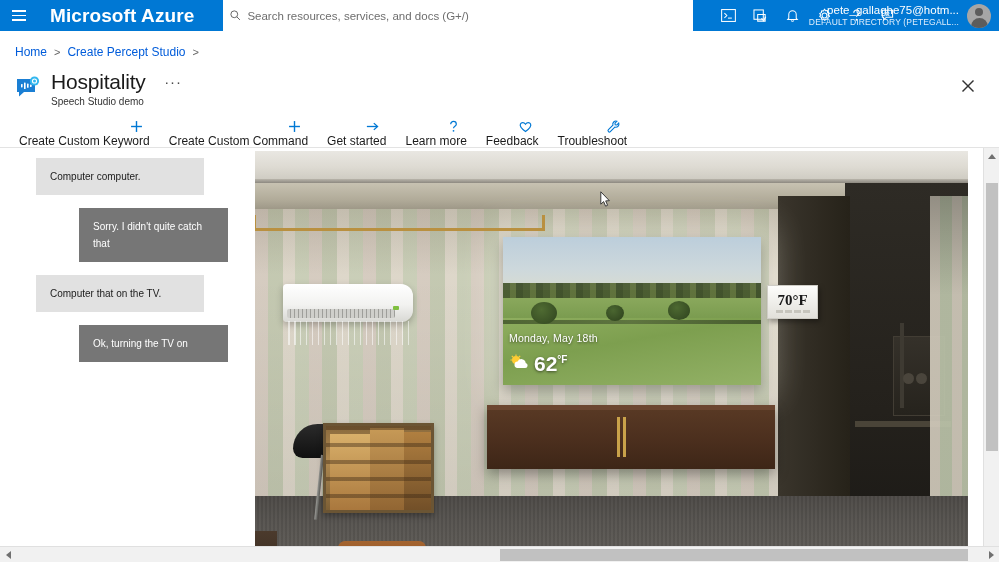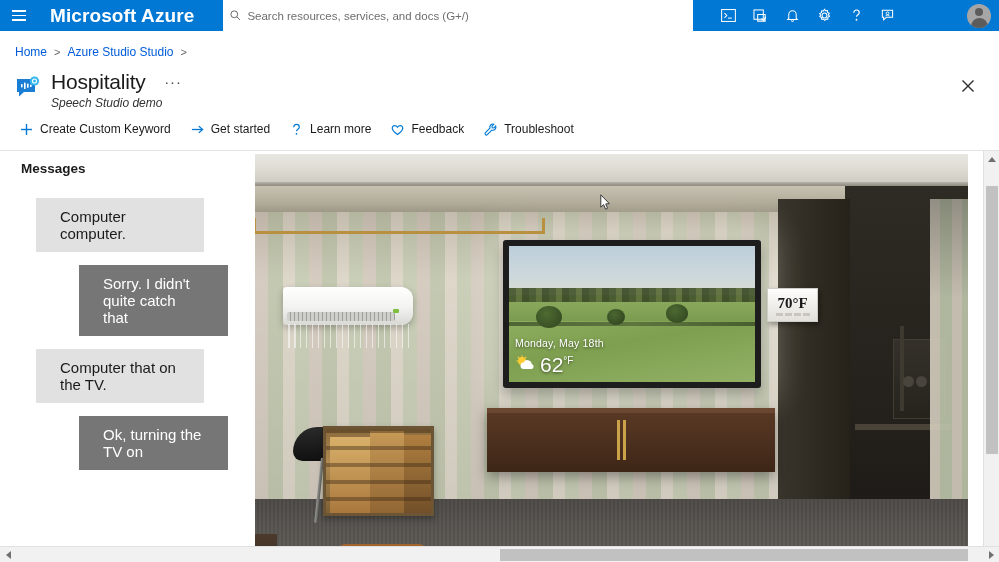--- a/index.html
+++ b/index.html
@@ -92,59 +92,59 @@
   .page-title {
     font-size: 21px; font-weight: normal; color: #1b1b1b;
     line-height: 26px; letter-spacing: -.2px;
     display: inline-block; vertical-align: middle;
   }
   .ellipsis-btn {
     display: inline-block; vertical-align: middle;
     margin-left: 14px; color: #4a4a4a; font-size: 15px;
     letter-spacing: 1px; cursor: pointer; line-height: 26px;
   }
-  .page-sub { font-size: 12px; color: #333; margin-top: 1px; font-style: italic; }
+  .page-sub { font-size: 10px; color: #333; margin-top: 1px; }
   .close-x {
     position: absolute; right: 22px; top: 8px;
     width: 18px; height: 18px; cursor: pointer;
   }
 
   
   .cmdbar {
     display: flex; align-items: center;
     height: 29px; margin-top: 12px;
     padding-left: 19px; gap: 0px;
     border-bottom: 1px solid #e3e3e3;
   }
   .cmd {
-    display: flex; align-items: flex-start;
+    display: flex; align-items: flex-end;
     height: 28px; padding: 0 10px 0 0;
-    margin-right: 9px; cursor: pointer; white-space: nowrap;
+    margin-right: 9px; cursor: pointer; white-space: nowrap; flex-direction: column;
   }
   .cmd .ci { width: 15px; height: 15px; margin-right: 6px; flex: 0 0 auto; }
   .cmd .cl { font-size: 12px; color: #1b1b1b; }
 
   
   .content {
     position: relative;
     width: 999px; height: 417px;
     background: #fff;
   }
   .msg-panel {
     position: absolute; left: 0; top: 0;
     width: 252px; height: 417px;
     padding: 10px 0 0 21px;
   }
   .msg-title {
     font-size: 13.5px; font-weight: bold; color: #1b1b1b;
     margin-bottom: 22px;
   }
   .bubble {
-    font-size: 15px; line-height: 17px;
-    padding: 10px 24px;
+    font-size: 10px; line-height: 17px;
+    padding: 10px 14px;
     margin-bottom: 13px;
     max-width: 175px;
   }
   .bubble.user {
     background: #e1e1e1; color: #1b1b1b;
     margin-left: 15px; width: 168px;
   }
   .bubble.bot {
     background: #767676; color: #ffffff;
     margin-left: 58px; width: 149px;
@@ -260,21 +260,20 @@
   .art-b3 { position:absolute; left:78px; top:6px; width:30px; height:82px; background:linear-gradient(180deg,#b07f40,#6f4d27); }
   .art-win {
     position:absolute; inset:0;
     background: repeating-linear-gradient(180deg, rgba(60,40,20,.42) 0 4px, rgba(255,255,255,0) 4px 17px);
   }
 
   
   .tv {
     position: absolute; left: 248px; top: 86px; width: 258px; height: 148px;
     background: #1d1d1d; border-radius: 3px;
-    padding: 6px;
     box-shadow: 0 0 34px 12px rgba(255,255,240,.32), 0 6px 14px rgba(0,0,0,.4);
   }
   .tv-screen {
     position: relative; width: 100%; height: 100%; overflow: hidden;
     background: linear-gradient(180deg,#b9cbd6 0%, #cfd9dd 22%, #9fb977 34%, #7fa457 58%, #93b060 75%, #a8bc6a 100%);
   }
   .tv-sky { position:absolute; left:0; top:0; width:100%; height:36%;
     background: linear-gradient(180deg,#bccedb 0%, #cdd8dc 60%, #d8dcd2 100%); }
   .tv-treeline {
     position:absolute; left:0; top:31%; width:100%; height:11%;
@@ -294,21 +293,21 @@
   .tv-tree3 { position:absolute; left:64%; top:43%; width:22px; height:19px; border-radius:50%;
     background: radial-gradient(circle at 40% 35%, #4d6931, #2e421e); }
   .tv-overlay {
     position: absolute; left: 6px; bottom: 6px;
     color: #ffffff;
     text-shadow: 0 1px 3px rgba(0,0,0,.55);
   }
   .tv-date { font-size: 10.5px; font-weight: normal; letter-spacing: .2px; }
   .tv-temp-row { display: flex; align-items: center; margin-top: 1px; }
   .wicon { width: 22px; height: 16px; position: relative; margin-right: 3px; }
-  .tv-temp { font-size: 21px; line-height: 22px; font-weight: normal; }
+  .tv-temp { font-size: 21px; line-height: 30px; font-weight: bold; }
   .tv-temp sup { font-size: 10px; vertical-align: super; }
 
   
   .thermo {
     position: absolute; left: 512px; top: 134px; width: 51px; height: 34px;
     background: linear-gradient(180deg,#fdfdfb,#e2e0da);
     border: 1px solid #cfcdc6;
     box-shadow: 2px 3px 5px rgba(0,0,0,.35);
     display: flex; align-items: center; justify-content: center;
     flex-direction: column;
@@ -472,30 +471,34 @@
     </div>
     <div class="topicon">
       <svg width="15" height="14" viewBox="0 0 16 15">
         <path d="M1.4 1.4 h11 v7.4 h-6.6 l-3 2.8 v-2.8 h-1.4 z" fill="none" stroke="#fff" stroke-width="1.1"></path>
         <circle cx="7" cy="4.6" r="1.5" fill="none" stroke="#fff" stroke-width="1"></circle>
         <path d="M4.7 7.8 a2.6 2.6 0 0 1 4.6 0" fill="none" stroke="#fff" stroke-width="1"></path>
       </svg>
     </div>
   </div>
 
+  <div class="acct">
+    <div class="acct-name">pete_gallaghe75@hotm...</div>
+    <div class="acct-dir">DEFAULT DIRECTORY (PETEGALL...</div>
+  </div>
   <div class="avatar">
     <div class="head"></div>
       <div class="body"></div>
   </div>
 </div>
 
 <div class="breadcrumb">
   <span class="bc-link">Home</span>
   <span class="bc-sep">&gt;</span>
-  <span class="bc-link">Azure Studio Studio</span>
+  <span class="bc-link">Create Percept Studio</span>
   <span class="bc-sep">&gt;</span>
 </div>
 
 <div class="title-row">
   <div class="title-icon">
     <svg width="27" height="27" viewBox="0 0 27 27">
       <path d="M2 4 h18 v13 h-11 l-5 4.4 v-4.4 h-2 z" fill="#1a7fd4"></path>
       <g fill="#ffffff">
         <rect x="6" y="9" width="1.6" height="3.4" rx=".6"></rect>
         <rect x="9" y="7.4" width="1.6" height="6.6" rx=".6"></rect>
@@ -523,20 +526,27 @@
 <div class="cmdbar">
 
   <div class="cmd">
     <svg class="ci" viewBox="0 0 16 16">
       <line x1="8" y1="2.2" x2="8" y2="13.8" stroke="#0078d4" stroke-width="1.5"></line>
       <line x1="2.2" y1="8" x2="13.8" y2="8" stroke="#0078d4" stroke-width="1.5"></line>
     </svg>
     <span class="cl">Create Custom Keyword</span>
   </div>
 
+  <div class="cmd">
+    <svg class="ci" viewBox="0 0 16 16">
+      <line x1="8" y1="2.2" x2="8" y2="13.8" stroke="#0078d4" stroke-width="1.5"></line>
+      <line x1="2.2" y1="8" x2="13.8" y2="8" stroke="#0078d4" stroke-width="1.5"></line>
+    </svg>
+    <span class="cl">Create Custom Command</span>
+  </div>
 
   <div class="cmd">
     <svg class="ci" viewBox="0 0 16 16">
       <line x1="2" y1="8" x2="13" y2="8" stroke="#0078d4" stroke-width="1.4"></line>
       <polyline points="9.4,4.4 13.4,8 9.4,11.6" fill="none" stroke="#0078d4" stroke-width="1.4"></polyline>
     </svg>
     <span class="cl">Get started</span>
   </div>
 
   <div class="cmd">
@@ -558,21 +568,20 @@
     <svg class="ci" viewBox="0 0 16 16">
       <path d="M11.6 2.4 a3.3 3.3 0 0 0 -4.2 4.2 L2.6 11.4 a1.4 1.4 0 0 0 2 2 l4.8 -4.8 a3.3 3.3 0 0 0 4.2 -4.2 l-2 2 l-1.8 -0.2 l-0.2 -1.8 z" fill="none" stroke="#0078d4" stroke-width="1.2"></path>
     </svg>
     <span class="cl">Troubleshoot</span>
   </div>
 </div>
 
 <div class="content">
 
   <div class="msg-panel">
-    <div class="msg-title">Messages</div>
     <div class="bubble user">Computer computer.</div>
     <div class="bubble bot">Sorry. I didn't quite catch that</div>
     <div class="bubble user">Computer that on the TV.</div>
     <div class="bubble bot">Ok, turning the TV on</div>
   </div>
 
   <div class="room-wrap">
     <div class="room">
       <div class="ceiling"></div>
       <div class="ceiling-edge"></div>

